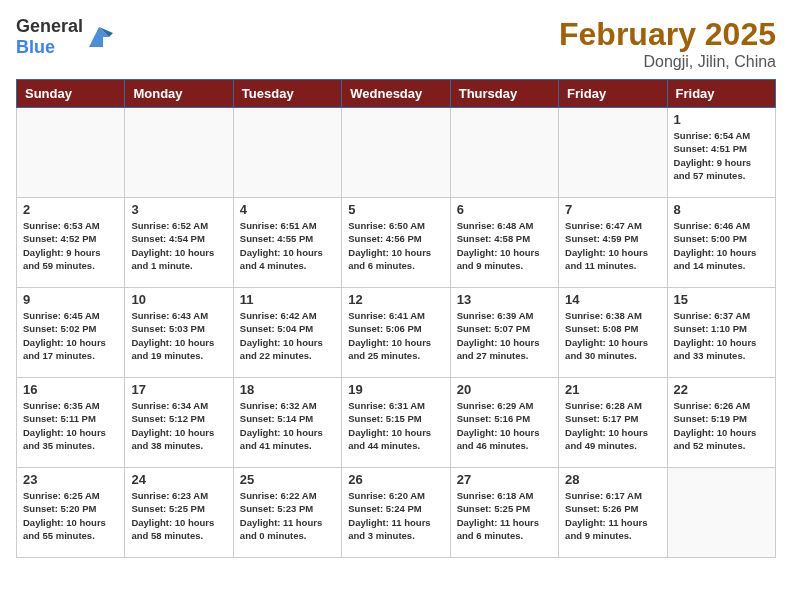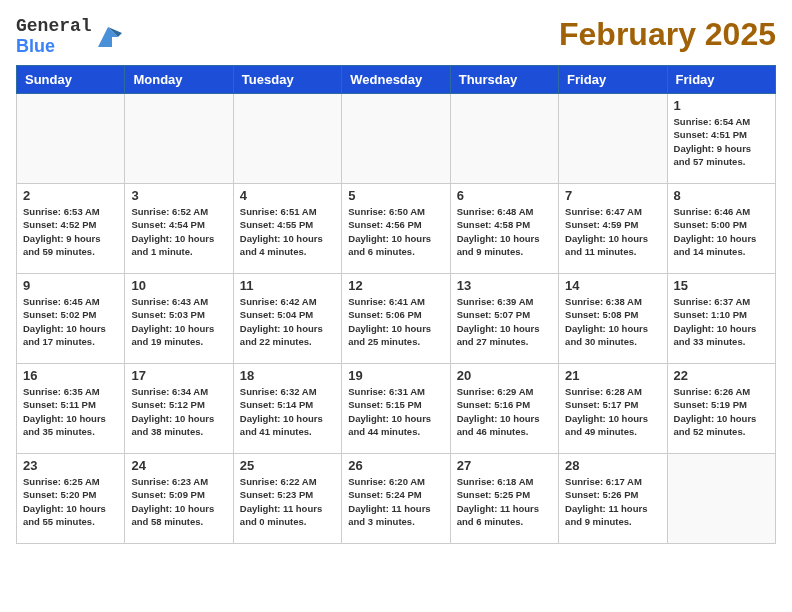--- a/index.html
+++ b/index.html
@@ -17,21 +17,20 @@
       margin-bottom: 8px;
     }
     .logo {
       display: flex;
       align-items: center;
     }
     .logo-text-general {
       font-size: 18px;
       font-weight: bold;
       color: #333;
-      font-family: Liberation Mono, monospace;
     }
     .logo-text-blue {
       font-size: 18px;
       font-weight: bold;
       color: #3b82f6;
     }
     .logo-icon {
       width: 28px;
       height: 28px;
       margin-left: 2px;
@@ -47,21 +46,21 @@
     .calendar-subtitle {
       font-size: 16px;
       color: #555;
     }
     table {
       width: 100%;
       border-collapse: collapse;
       table-layout: fixed;
     }
     .day-header {
-      background-color: #1d4ed8;
+      background-color: #7f1d1d;
       color: white;
       text-align: left;
       padding: 6px 8px;
       font-size: 13px;
       font-weight: bold;
       border: 1px solid #2d6aa0;
     }
     td.day-cell {
       border: 1px solid #ccc;
       vertical-align: top;
@@ -95,20 +94,21 @@
       <span class="logo-text-general">General</span><br>
       <span class="logo-text-blue">Blue</span>
     </div>
     <svg class="logo-icon" viewBox="0 0 28 28">
       <polygon points="4,24 14,4 24,14 18,14 18,24" fill="#4a90d9"></polygon>
       <polygon points="14,4 24,14 28,10" fill="#2d6aa0"></polygon>
     </svg>
   </div>
   <div class="title-area">
     <div class="calendar-title">February 2025</div>
+    <div class="calendar-subtitle">Dongji, Jilin, China</div>
   </div>
 </div>
 
 <table>
   <thead>
     <tr>
     <th class="day-header">Sunday</th>
         <th class="day-header">Monday</th>
         <th class="day-header">Tuesday</th>
         <th class="day-header">Wednesday</th>
@@ -267,21 +267,21 @@
       <tr>
         <td class="day-cell">
           <span class="day-number">23</span>
           <div class="day-info">Sunrise: 6:25 AM
 Sunset: 5:20 PM
 Daylight: 10 hours and 55 minutes.</div>
         </td>
         <td class="day-cell">
           <span class="day-number">24</span>
           <div class="day-info">Sunrise: 6:23 AM
-Sunset: 5:09 PM
+Sunset: 5:25 PM
 Daylight: 10 hours and 58 minutes.</div>
         </td>
         <td class="day-cell">
           <span class="day-number">25</span>
           <div class="day-info">Sunrise: 6:22 AM
 Sunset: 5:23 PM
 Daylight: 11 hours and 0 minutes.</div>
         </td>
         <td class="day-cell">
           <span class="day-number">26</span>

